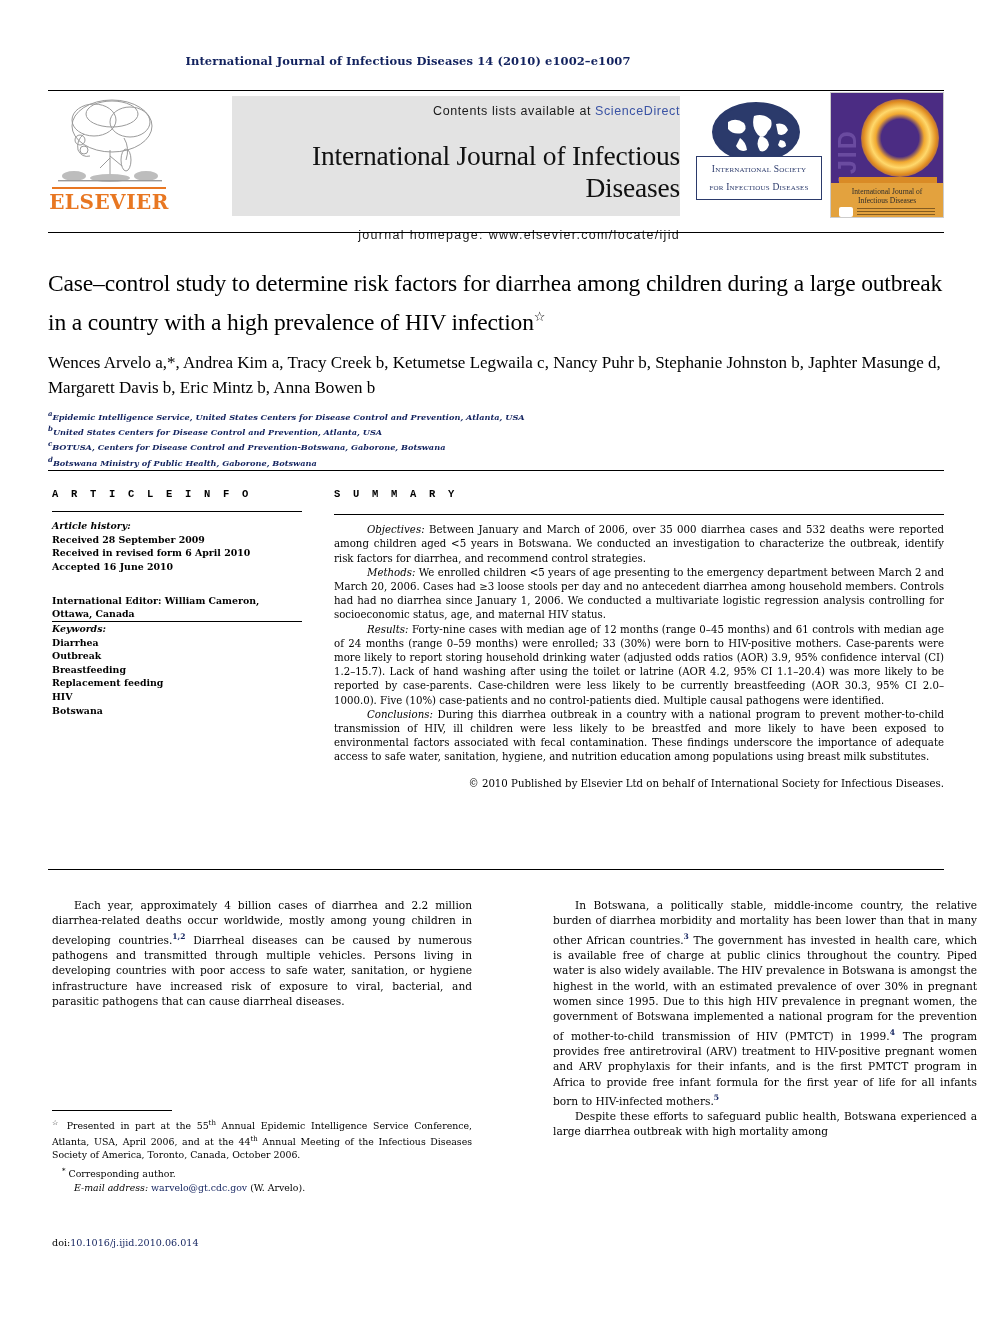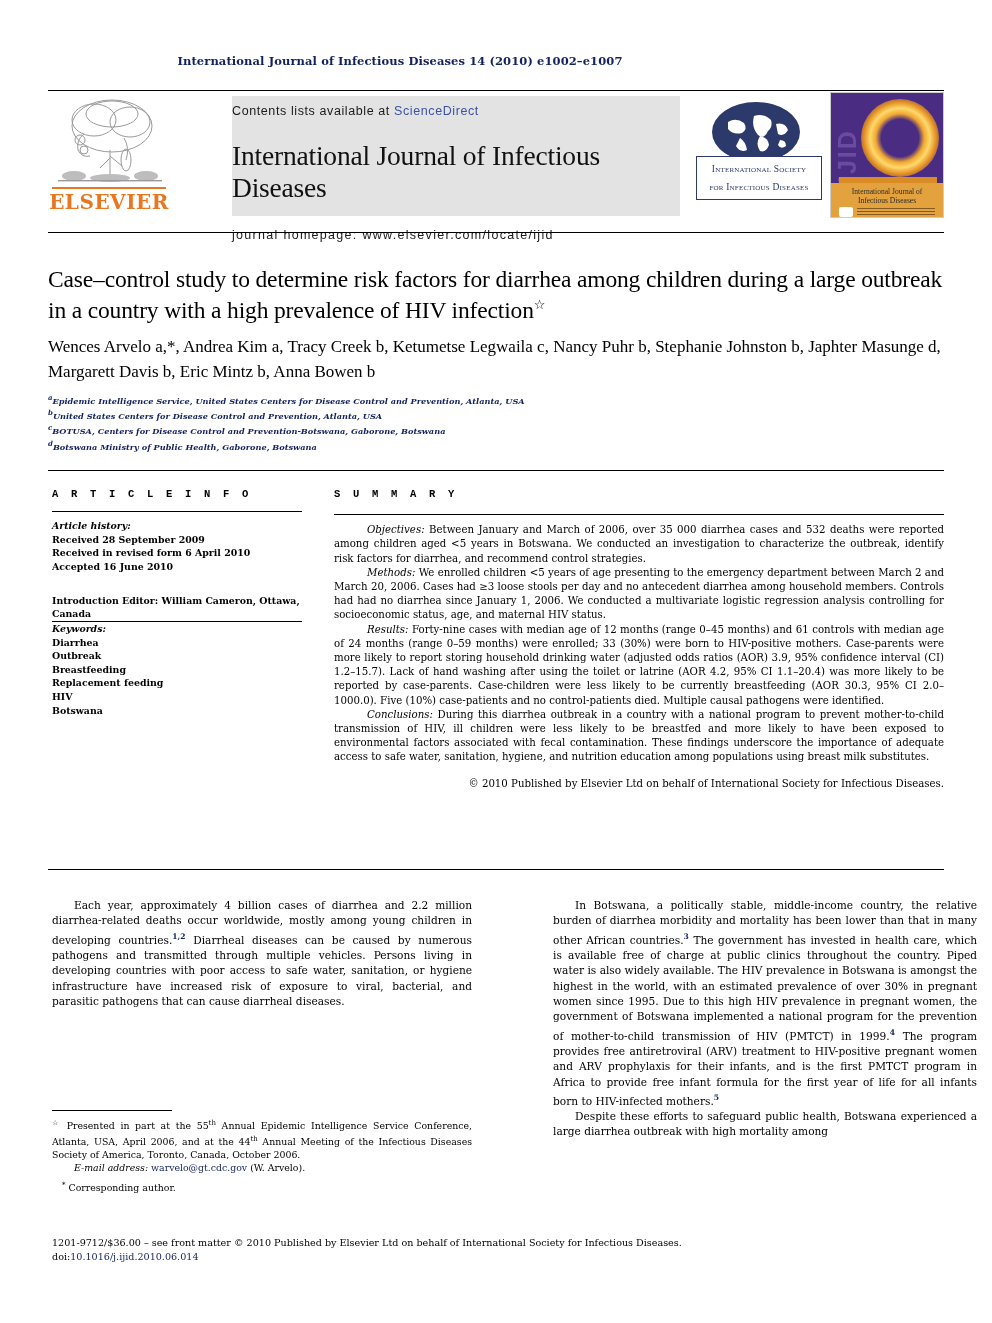--- a/index.html
+++ b/index.html
@@ -17,20 +17,21 @@
   }
   
   .runhead{
     position:absolute;top:54px;left:0;width:800px;
     text-align:center;
     font-family:"DejaVu Serif", serif;
     font-weight:bold;
     font-size:11.5px;
     color:#12225e;
     letter-spacing:.1px;
+    padding-left:8px;
   }
   .rule-top{
     position:absolute;top:90px;left:48px;width:896px;height:1.4px;background:#000;
   }
   
   .masthead{
     position:absolute;top:92px;left:48px;width:896px;height:128px;
   }
   .elsevier-logo{
     position:absolute;left:0;top:2px;width:122px;height:124px;
@@ -45,21 +46,21 @@
     color:#E87722;
     letter-spacing:.5px;
     line-height:24px;
   }
   .els-underline{
     position:absolute;left:4px;top:93px;width:114px;height:1.5px;background:#E87722;
   }
   .banner{
     position:absolute;left:184px;top:4px;width:448px;height:120px;
     background:#e3e3e3;
-    text-align:left;
+    text-align:right;
   }
   .banner .contents{
     font-family:"Liberation Sans", sans-serif;
     font-size:12.5px;
     margin-top:8px;
     letter-spacing:.6px;
     color:#1a1a1a;
   }
   .banner .contents .sd{color:#3a53a4;}
   .banner .jtitle{
@@ -150,21 +151,21 @@
     opacity:.8;
   }
   .rule-mid{
     position:absolute;top:232px;left:48px;width:896px;height:1.4px;background:#000;
   }
   
   .titleblock{position:absolute;left:48px;top:266px;width:900px;}
   .art-title{
     font-family:"Liberation Serif", serif;
     font-size:23.5px;
-    line-height:26px;
+    line-height:34px;
     color:#000;
     letter-spacing:-.15px;
   }
   .art-title sup{font-size:13px;}
   .authors{
     margin-top:11px;
     font-family:"Liberation Serif", serif;
     font-size:17px;
     line-height:25px;
     color:#000;
@@ -371,21 +372,21 @@
   <div class="infocol">
     <div class="sec-head">A R T I C L E  I N F O</div>
     <div class="hr-thin"></div>
     <div class="infobody">
       <div class="it bold">Article history:</div>
       <div class="bold">Received 28 September 2009</div>
       <div class="bold">Received in revised form 6 April 2010</div>
       <div class="bold">Accepted 16 June 2010</div>
     </div>
     <div class="infobody" style="margin-top:20px">
-      <span class="bold">Introduction Editor:</span><span class="bold"> William Cameron, Ottawa, Canada</span>
+      <span class="bold">International Editor:</span><span class="bold"> William Cameron, Ottawa, Canada</span>
     </div>
     <div class="kwblock">
       <div class="hr-thin"></div>
       <div class="infobody kw">
         <div class="it bold">Keywords:</div>
         <div class="bold">Diarrhea</div>
         <div class="bold">Outbreak</div>
         <div class="bold">Breastfeeding</div>
         <div class="bold">Replacement feeding</div>
         <div class="bold">HIV</div>
@@ -415,26 +416,25 @@
   <div class="bodycol right">
     <p><span>In Botswana, a politically stable, middle-income country, the relative burden of diarrhea morbidity and mortality has been lower than that in many other African countries.</span><sup>3</sup><span> The government has invested in health care, which is available free of charge at public clinics throughout the country. Piped water is also widely available. The HIV prevalence in Botswana is amongst the highest in the world, with an estimated prevalence of over 30% in pregnant women since 1995. Due to this high HIV prevalence in pregnant women, the government of Botswana implemented a national program for the prevention of mother-to-child transmission of HIV (PMTCT) in 1999.</span><sup>4</sup><span> The program provides free antiretroviral (ARV) treatment to HIV-positive pregnant women and ARV prophylaxis for their infants, and is the first PMTCT program in Africa to provide free infant formula for the first year of life for all infants born to HIV-infected mothers.</span><sup>5</sup></p>
     <p>Despite these efforts to safeguard public health, Botswana experienced a large diarrhea outbreak with high mortality among</p>
   </div>
 
   <div class="footnotes">
     <div class="fn-rule"></div>
     <div class="fn">
       <sup>☆</sup> <span>Presented in part at the 55</span><sup>th</sup><span> Annual Epidemic Intelligence Service Conference, Atlanta, USA, April 2006, and at the 44</span><sup>th</sup><span> Annual Meeting of the Infectious Diseases Society of America, Toronto, Canada, October 2006.</span>
     </div>
+    <div class="fn fn-corr">
+      <sup>*</sup> <span>Corresponding author.</span>
+    </div>
     <div class="fn fn-email">
       <span class="em">E-mail address:</span> <a href="#">warvelo@gt.cdc.gov</a><span> (W. Arvelo).</span>
     </div>
-    <div class="fn fn-corr">
-      <sup>*</sup> <span>Corresponding author.</span>
-    </div>
   </div>
 
   <div class="bottomline">
-    <div>1201-9712/$36.00 – see front matter © 2010 Published by Elsevier Ltd on behalf of International Society for Infectious Diseases.</div>
     <div><span>doi:</span><span class="doi">10.1016/j.ijid.2010.06.014</span></div>
   </div>
 
 </div>
 
 </body></html>

